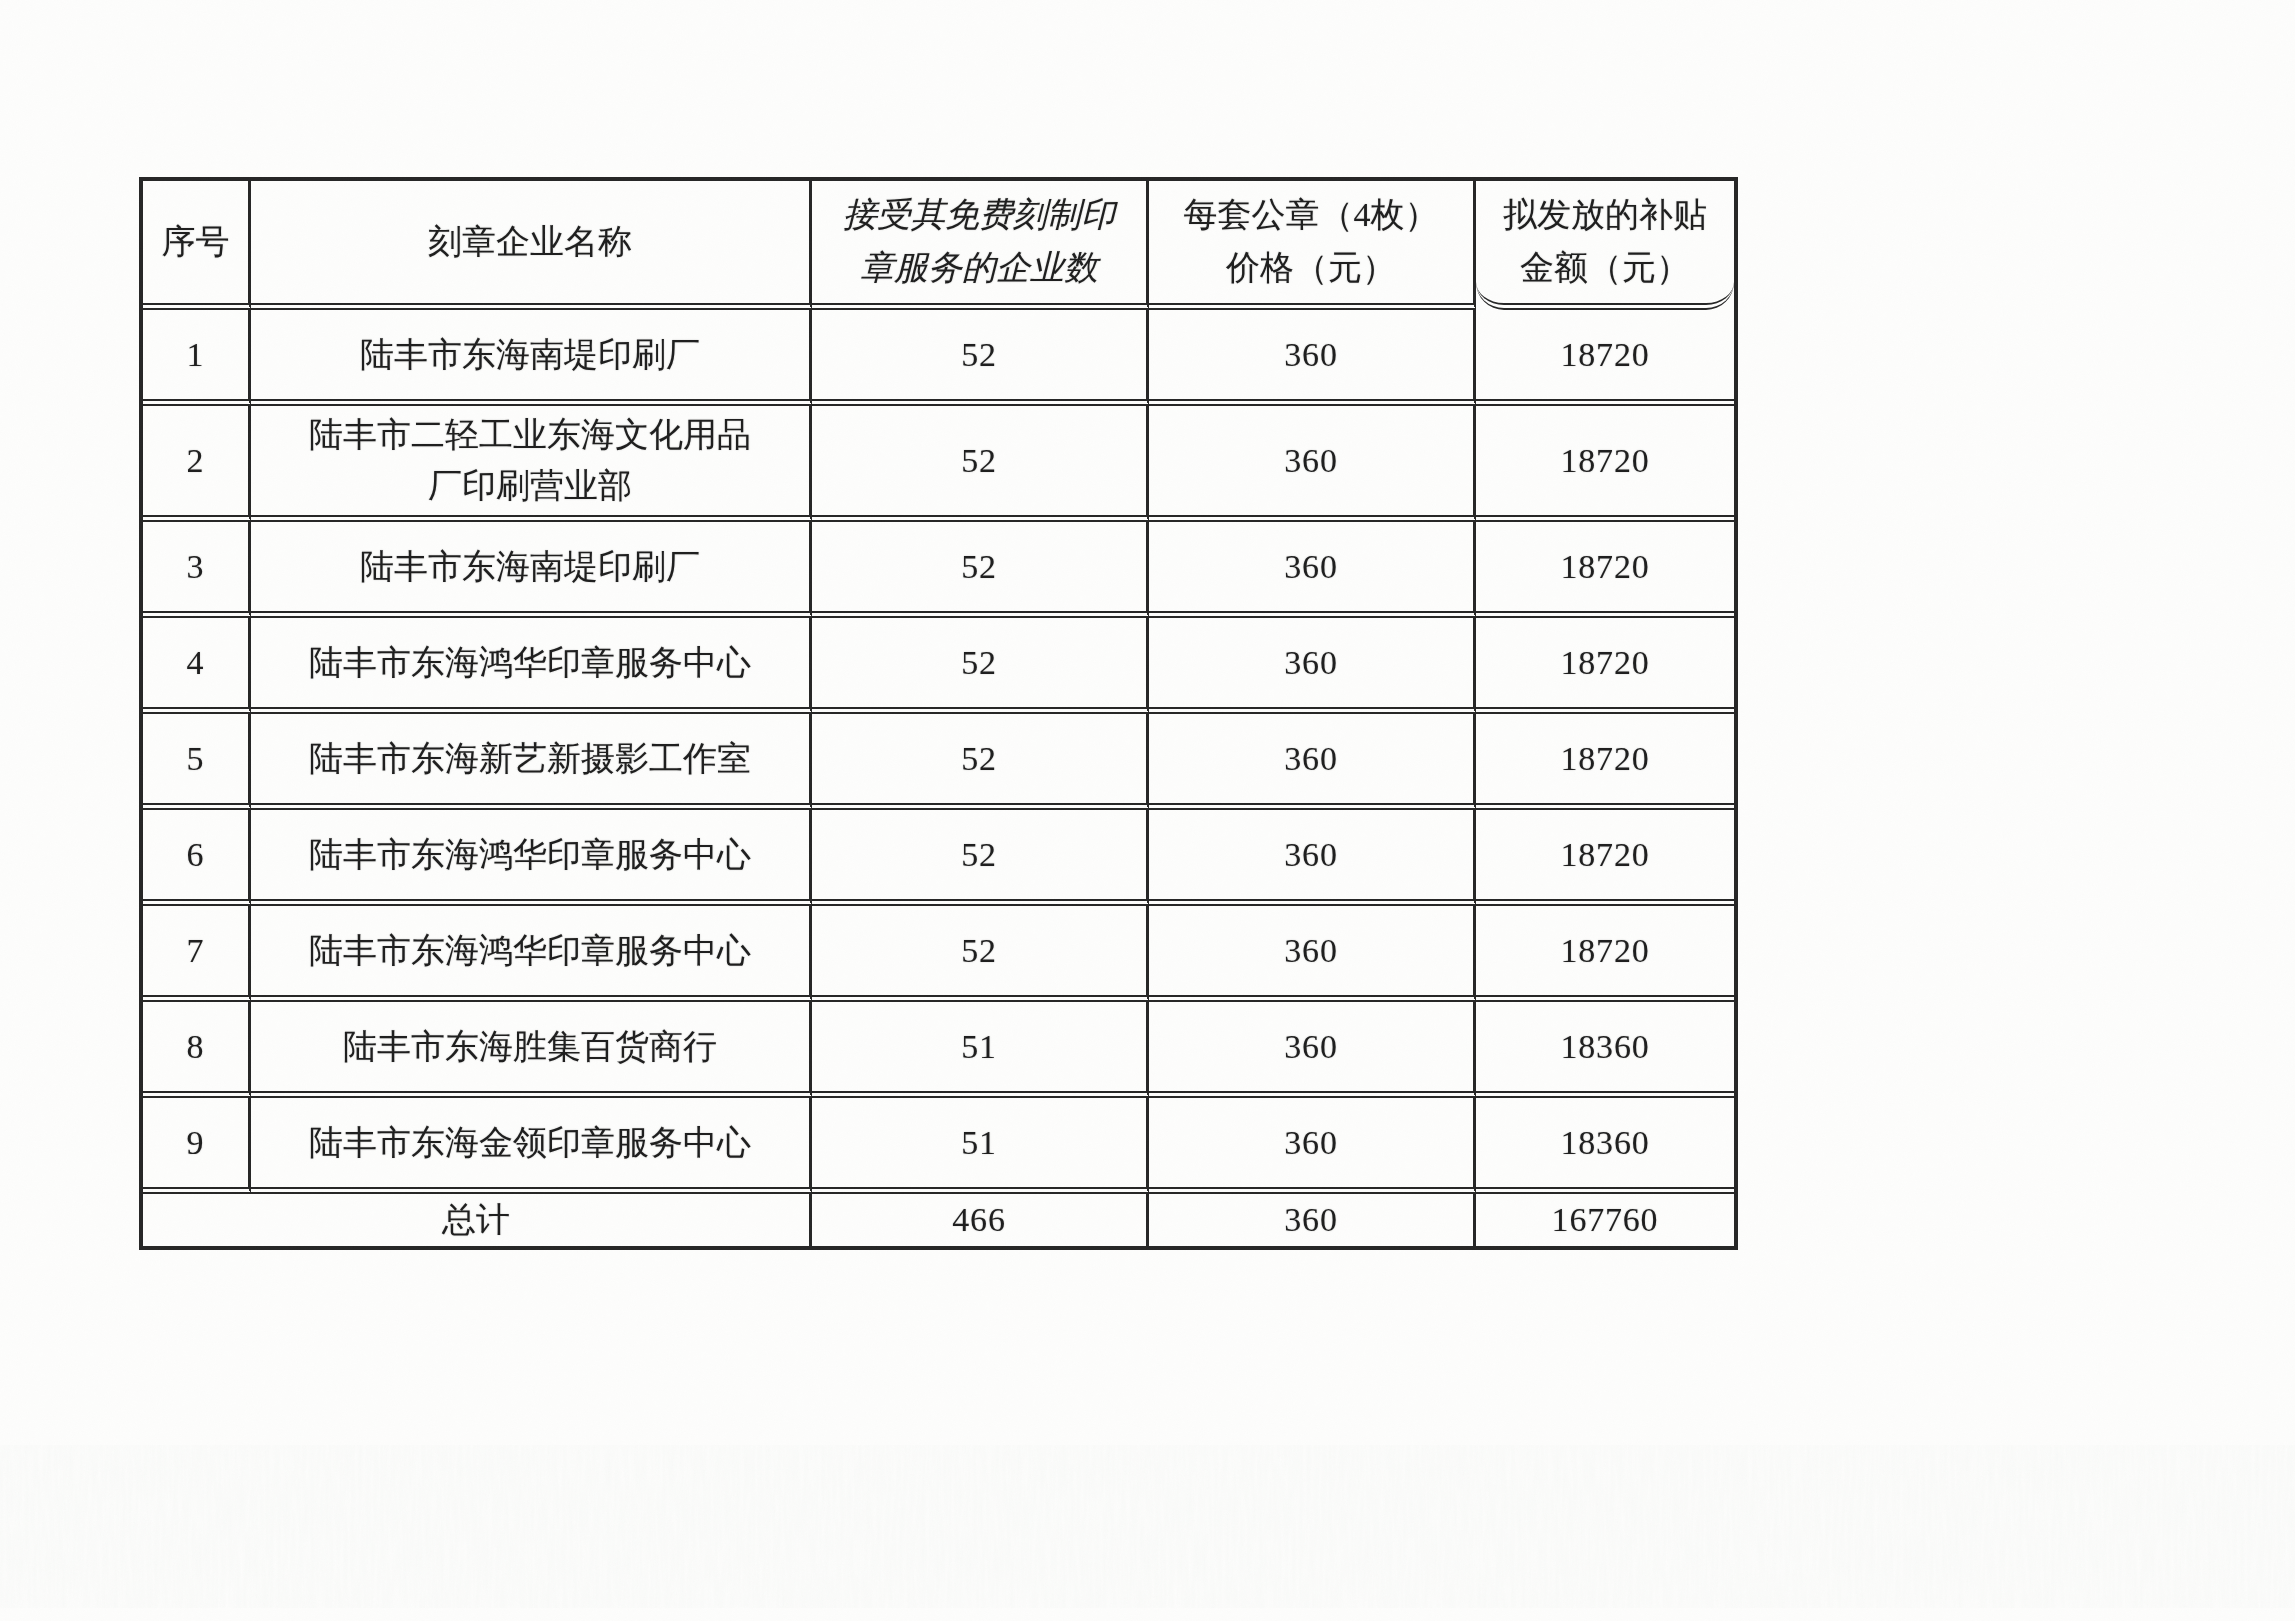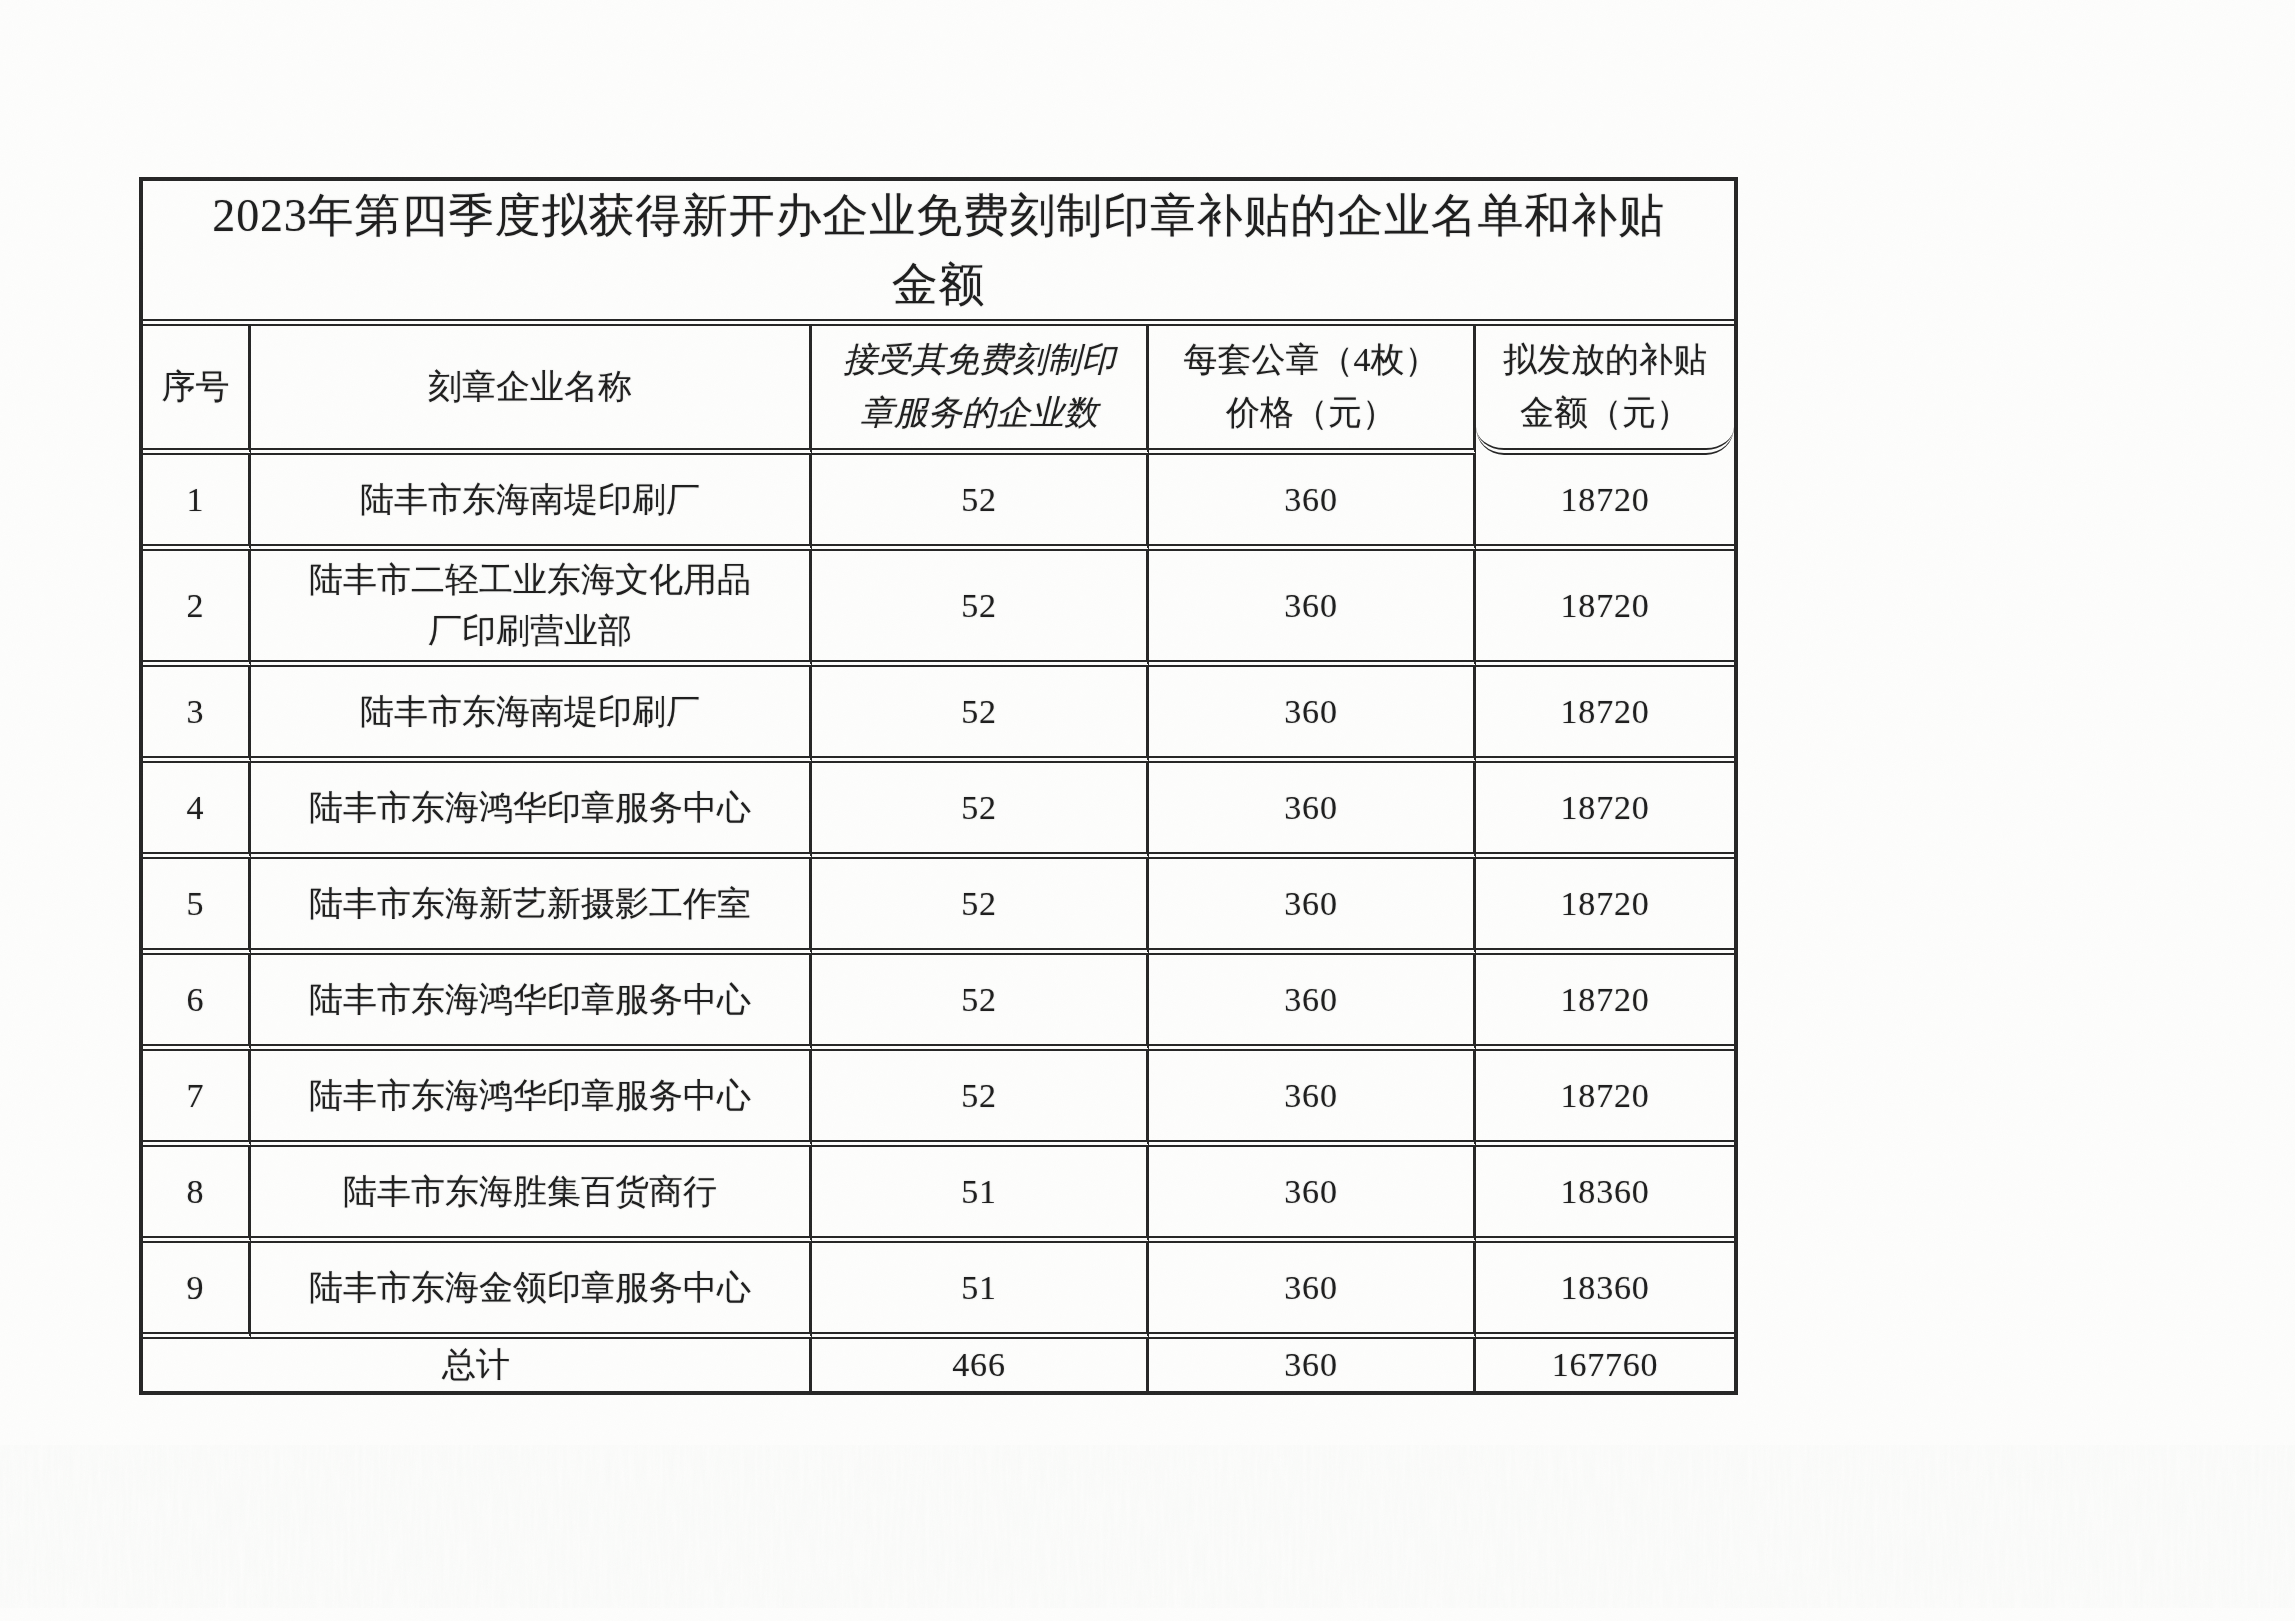--- a/index.html
+++ b/index.html
@@ -96,26 +96,20 @@
 
 <table class="doc-table">
   <colgroup>
     <col style="width:108px">
     <col style="width:561px">
     <col style="width:337px">
     <col style="width:327px">
     <col style="width:258px">
   </colgroup>
   <thead>
-    <tr>
-      <th colspan="5" class="title-cell">
-        <span>2023年第四季度拟获得新开办企业免费刻制印章补贴的企业名单和补贴</span>
-        <span>金额</span>
-      </th>
-    </tr>
     <tr class="header-row">
       <th>序号</th>
       <th>刻章企业名称</th>
       <th class="h-count">
         <span>接受其免费刻制印</span><span>章服务的企业数</span>
       </th>
       <th class="h-price">
         <span>每套公章（4枚）</span><span>价格（元）</span>
       </th>
       <th class="h-subsidy last-col">

